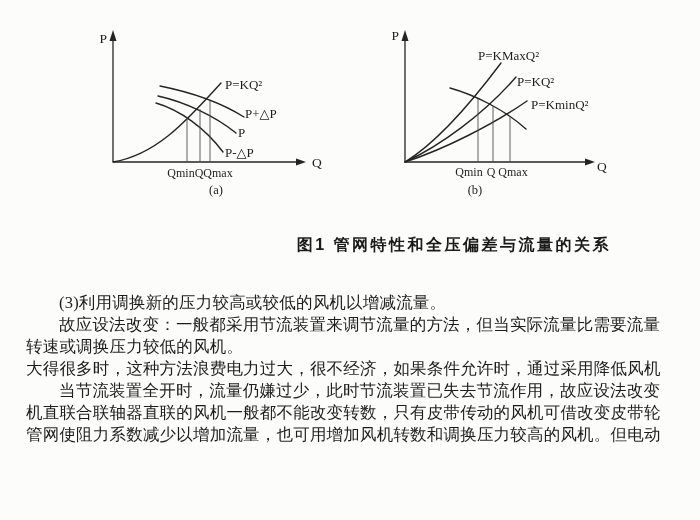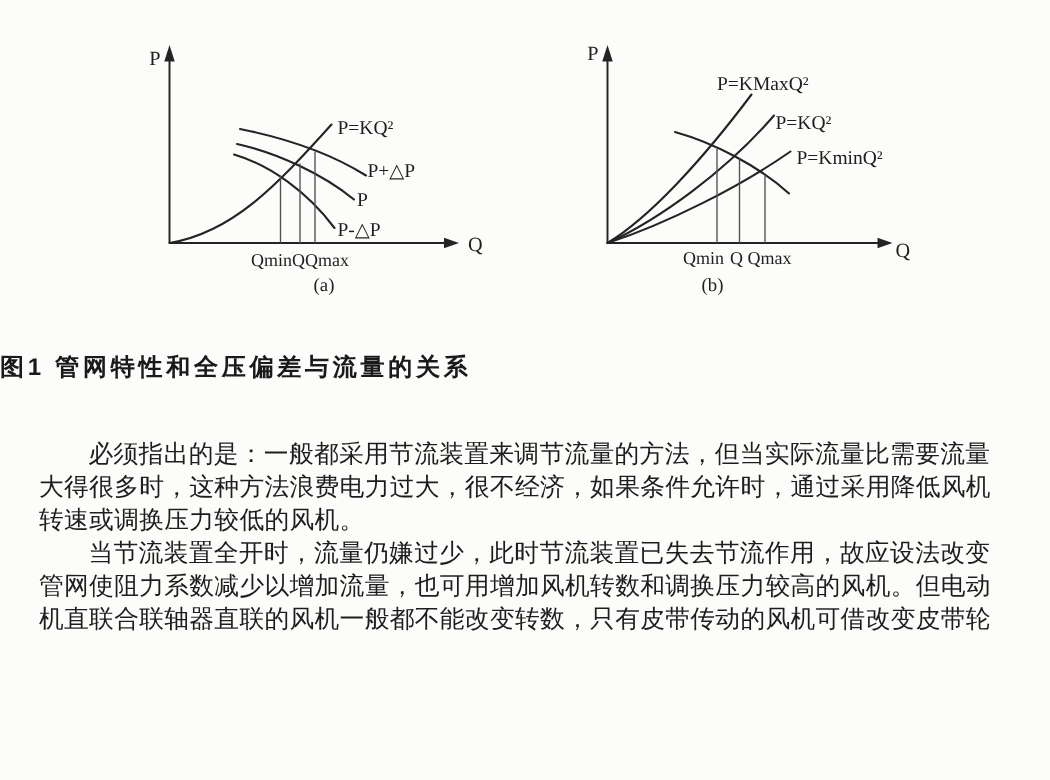--- a/index.html
+++ b/index.html
@@ -15,21 +15,21 @@
   .axis{stroke:#242424;stroke-width:1.3;fill:none;}
   .arrow{fill:#242424;stroke:none;}
   .curve{stroke:#242424;stroke-width:1.4;fill:none;stroke-linecap:round;}
   .guide{stroke:#4f4f4f;stroke-width:0.9;fill:none;}
   .fig-label{font-family:"Liberation Serif","DejaVu Serif",serif;font-size:13px;fill:#1e1e1e;}
   .fig-axis-label{font-family:"Liberation Serif","DejaVu Serif",serif;font-size:13.5px;fill:#1e1e1e;}
   .fig-tick{font-family:"Liberation Serif","DejaVu Serif",serif;font-size:12px;fill:#1e1e1e;}
   .fig-tag{font-family:"Liberation Serif","DejaVu Serif",serif;font-size:12.5px;fill:#1e1e1e;}
   .caption{
     position:absolute;left:0;top:235px;width:611px;
-    text-align:left;
+    text-align:right;
     font-family:"Liberation Sans","DejaVu Sans",sans-serif;
     font-weight:700;font-size:16px;letter-spacing:2.5px;
     color:#1a1a1a;
   }
   .body-text{
     position:absolute;left:26px;top:292px;width:662px;
     font-size:16.5px;line-height:22px;
     color:#1d1d1d;
     letter-spacing:0.2px;
   }
@@ -95,21 +95,22 @@
       <text class="fig-tick" x="469" y="176" text-anchor="middle">Qmin</text>
       <text class="fig-tick" x="491" y="176" text-anchor="middle">Q</text>
       <text class="fig-tick" x="513" y="176" text-anchor="middle">Qmax</text>
       <text class="fig-tag" x="475" y="194" text-anchor="middle">(b)</text>
     </g>
   </svg>
 
   <div class="caption">图1 管网特性和全压偏差与流量的关系</div>
 
   <div class="body-text">
-    <div class="body-line indent">必须指出的是：一般都采用节流装置来调节流量的方法，但当实际流量比需要流量</div>
+    <div class="body-line indent">(3)利用调换新的压力较高或较低的风机以增减流量。</div>
+    <div class="body-line indent">故应设法改变：一般都采用节流装置来调节流量的方法，但当实际流量比需要流量</div>
+    <div class="body-line">转速或调换压力较低的风机。</div>
     <div class="body-line">大得很多时，这种方法浪费电力过大，很不经济，如果条件允许时，通过采用降低风机</div>
-    <div class="body-line">转速或调换压力较低的风机。</div>
     <div class="body-line indent">当节流装置全开时，流量仍嫌过少，此时节流装置已失去节流作用，故应设法改变</div>
+    <div class="body-line">机直联合联轴器直联的风机一般都不能改变转数，只有皮带传动的风机可借改变皮带轮</div>
     <div class="body-line">管网使阻力系数减少以增加流量，也可用增加风机转数和调换压力较高的风机。但电动</div>
-    <div class="body-line">机直联合联轴器直联的风机一般都不能改变转数，只有皮带传动的风机可借改变皮带轮</div>
   </div>
 
 </div>
 
 </body></html>

